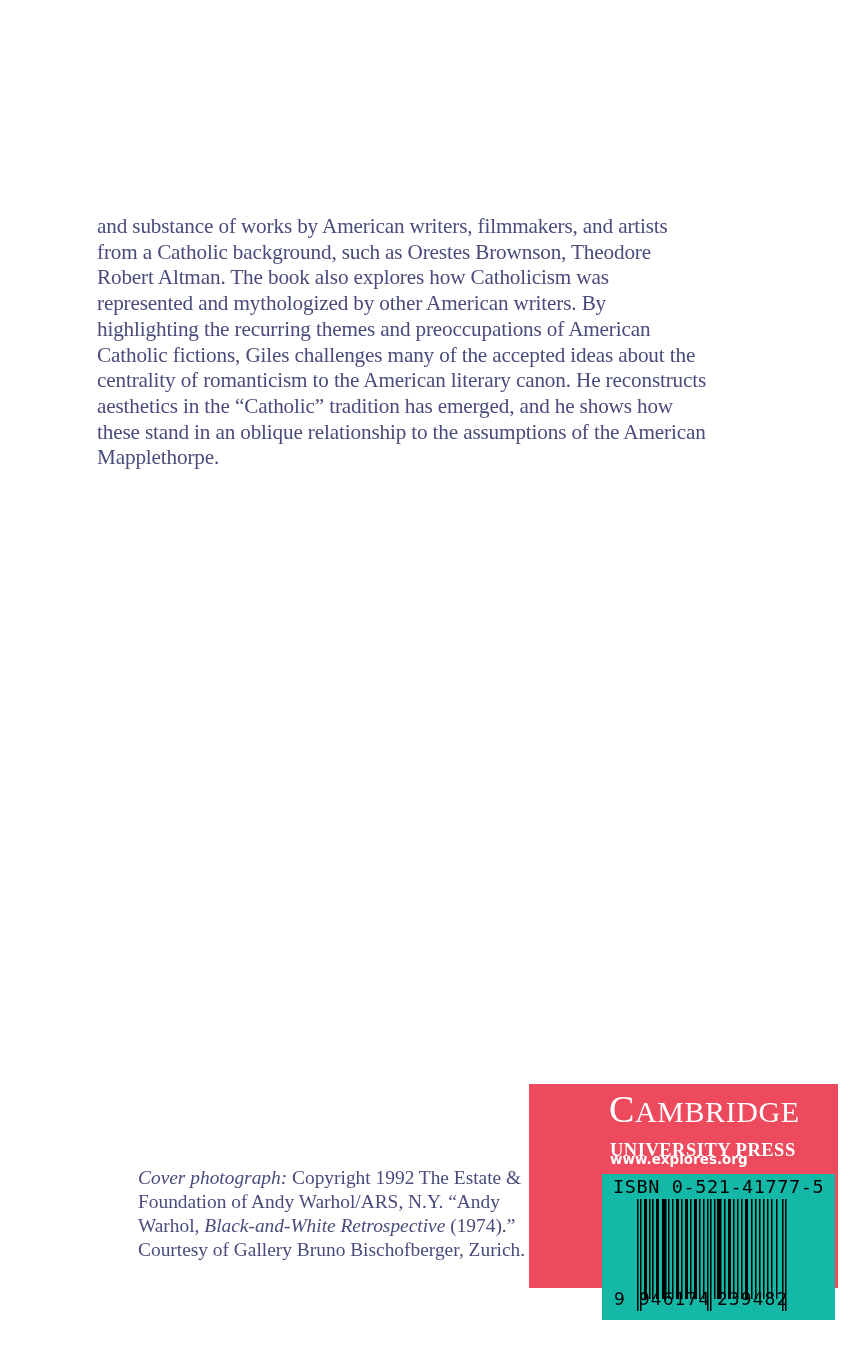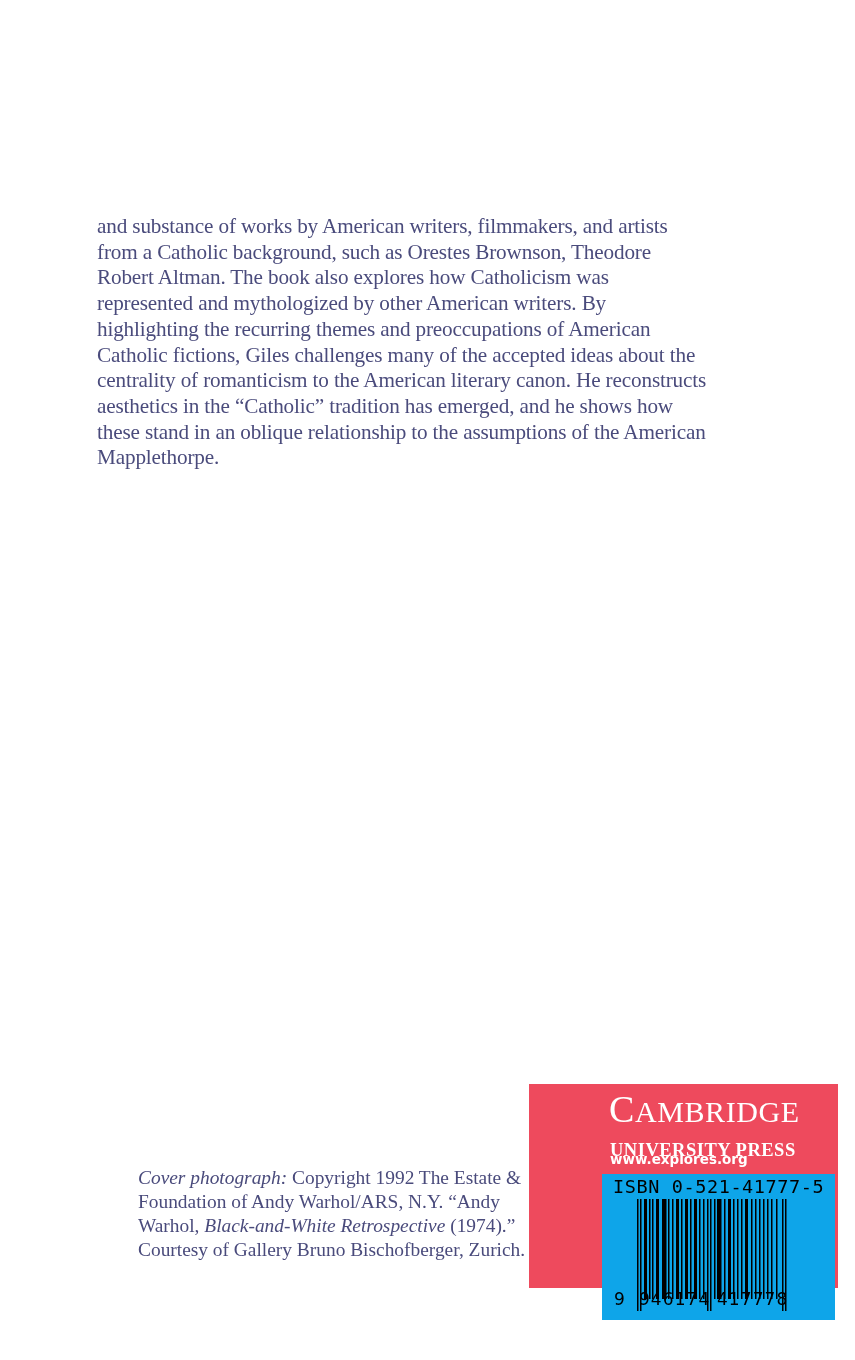--- a/index.html
+++ b/index.html
@@ -35,21 +35,21 @@
     font-family:"Liberation Serif", serif; font-weight:bold; color:#ffffff;
     font-size:18.5px; letter-spacing:0.5px; white-space:nowrap;margin-top:12px;
   }
   .logo-url {
     position:absolute; left:81px; top:67px;
     font-family:"DejaVu Sans", sans-serif; font-weight:bold; color:#ffffff;
     font-size:13.5px; white-space:nowrap;
   }
   .barcode-box {
     position:absolute; left:73px; top:90px; width:233px; height:146px;
-    background:#0ea5e9;
+    background:#14b8a6;
   }
   .isbn {
     position:absolute; left:11px; top:2px;
     font-family:"DejaVu Sans Mono", monospace; color:#000;
     font-size:18.5px; letter-spacing:0.6px; white-space:nowrap;
   }
   .bars { position:absolute; left:35px; top:25px; width:150px; height:112px; }
   .ean {
     position:absolute; left:12px; top:115px;
     font-family:"DejaVu Sans", sans-serif; color:#000;
@@ -119,15 +119,15 @@
         <rect x="118" y="0" width="1.5" height="100"></rect>
         <rect x="122" y="0" width="1.5" height="100"></rect>
         <rect x="126" y="0" width="1.5" height="100"></rect>
         <rect x="130" y="0" width="1.5" height="100"></rect>
         <rect x="134" y="0" width="1.5" height="100"></rect>
         <rect x="139" y="0" width="1.5" height="100"></rect>
         <rect x="145" y="0" width="1.5" height="112"></rect>
         <rect x="148" y="0" width="1.5" height="112"></rect>
       </g>
     </svg>
-    <div class="ean"><span>9</span>&nbsp;&nbsp;<span>946174</span>&nbsp;<span>417778</span></div>
+    <div class="ean"><span>9</span>&nbsp;&nbsp;<span>946174</span>&nbsp;<span>239482</span></div>
   </div>
 </div>
 
 </body></html>

